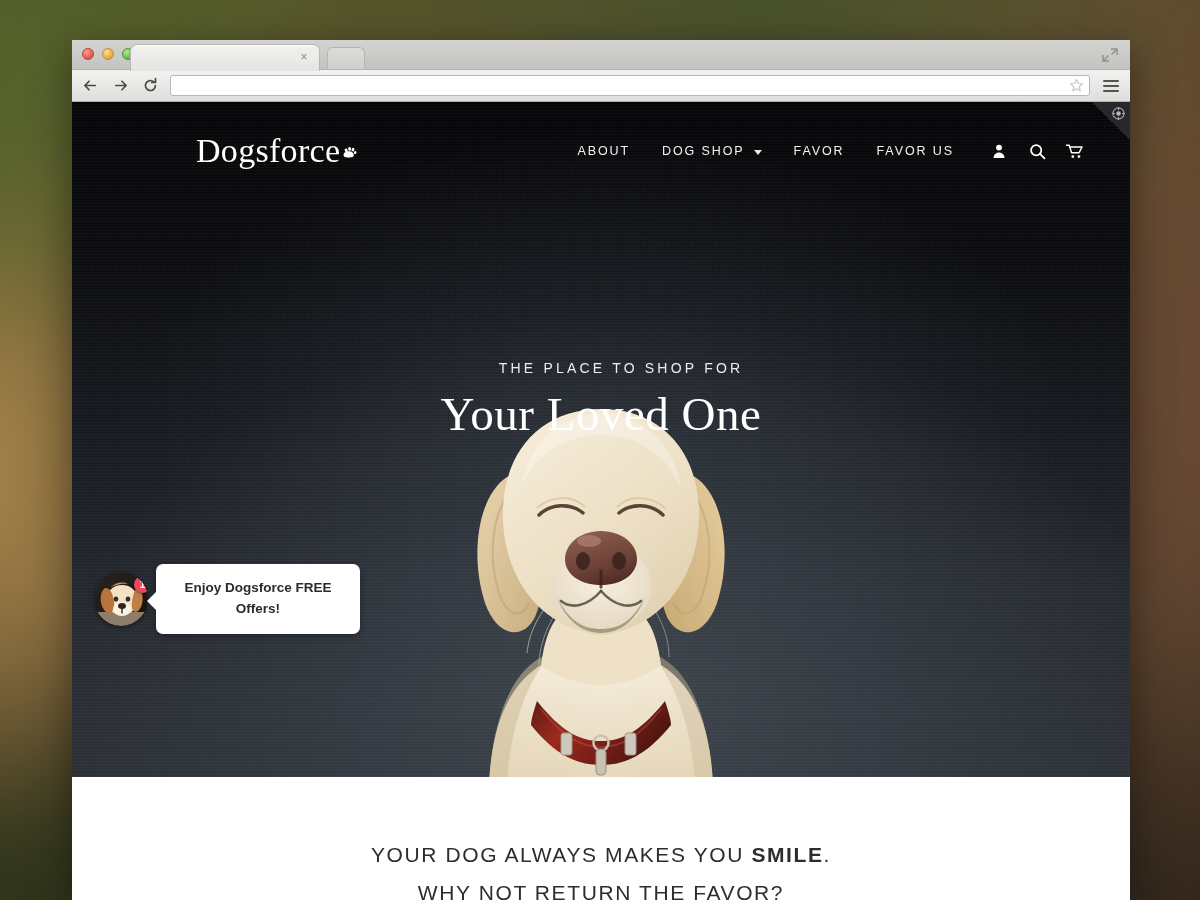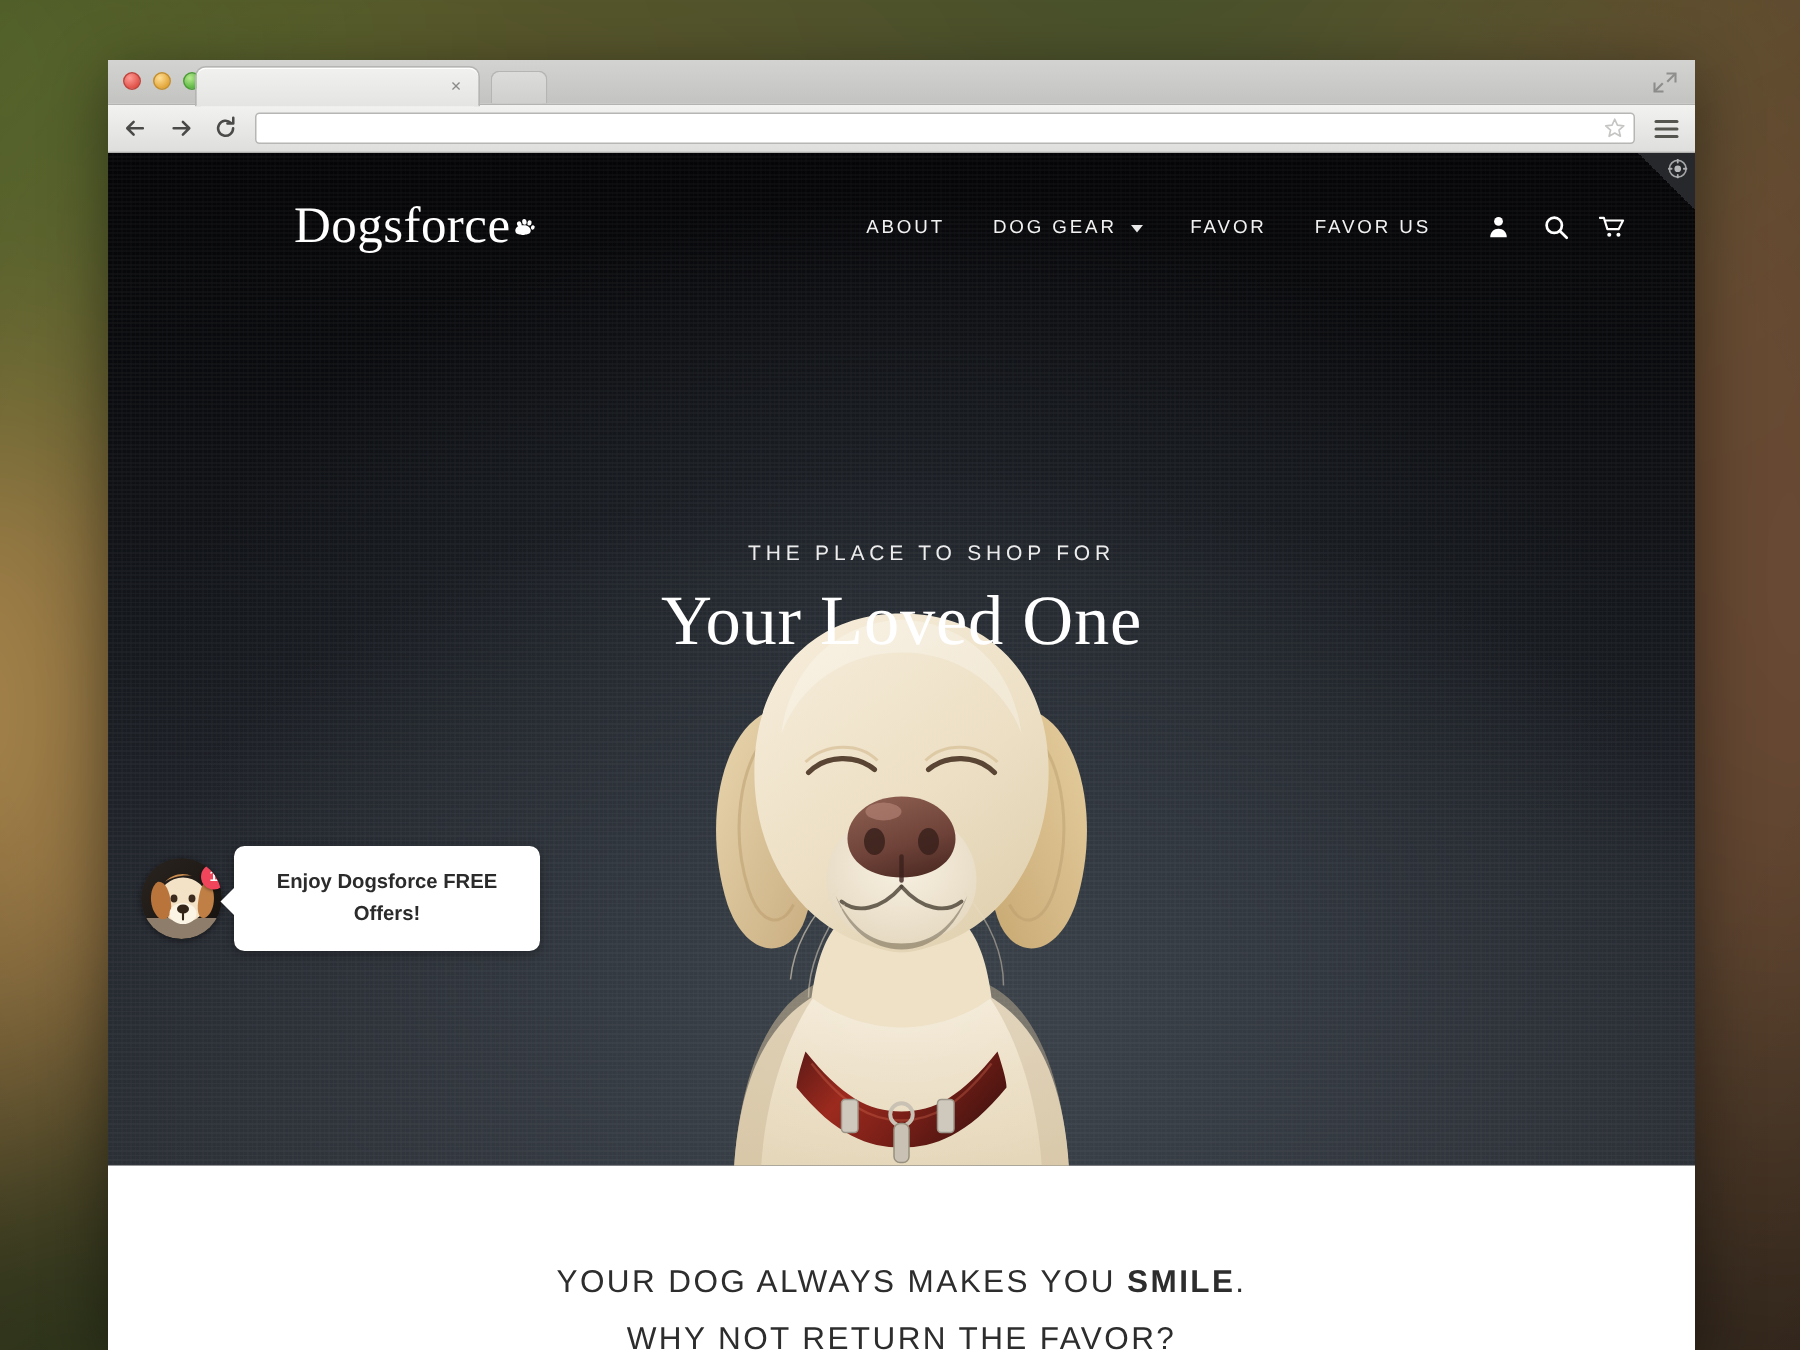--- a/index.html
+++ b/index.html
@@ -300,21 +300,21 @@
               <path d="M7.6 6.3c2.6 0 4.6 2 4.6 4 0 1.7-1.6 2.6-3.2 2.6-1 0-1.4.4-2.4.4s-1.5-.4-2.5-.4c-1.6 0-3.1-.9-3.1-2.6 0-2 2-4 4.6-4z" fill="#fff" transform="translate(-0.4 -0.6) scale(0.92)"></path>
             </svg>
           </span>
         </div>
 
         <nav class="site-nav">
           <a class="nav-link" href="#">
             <span>ABOUT</span>
           </a>
           <a class="nav-link" href="#">
-            <span>DOG GEAR</span>
+            <span>DOG SHOP</span>
             <span class="caret"></span>
           </a>
           <a class="nav-link" href="#">
             <span>FAVOR</span>
           </a>
           <a class="nav-link" href="#">
             <span>FAVOR US</span>
           </a>
 
           <div class="nav-icons">

